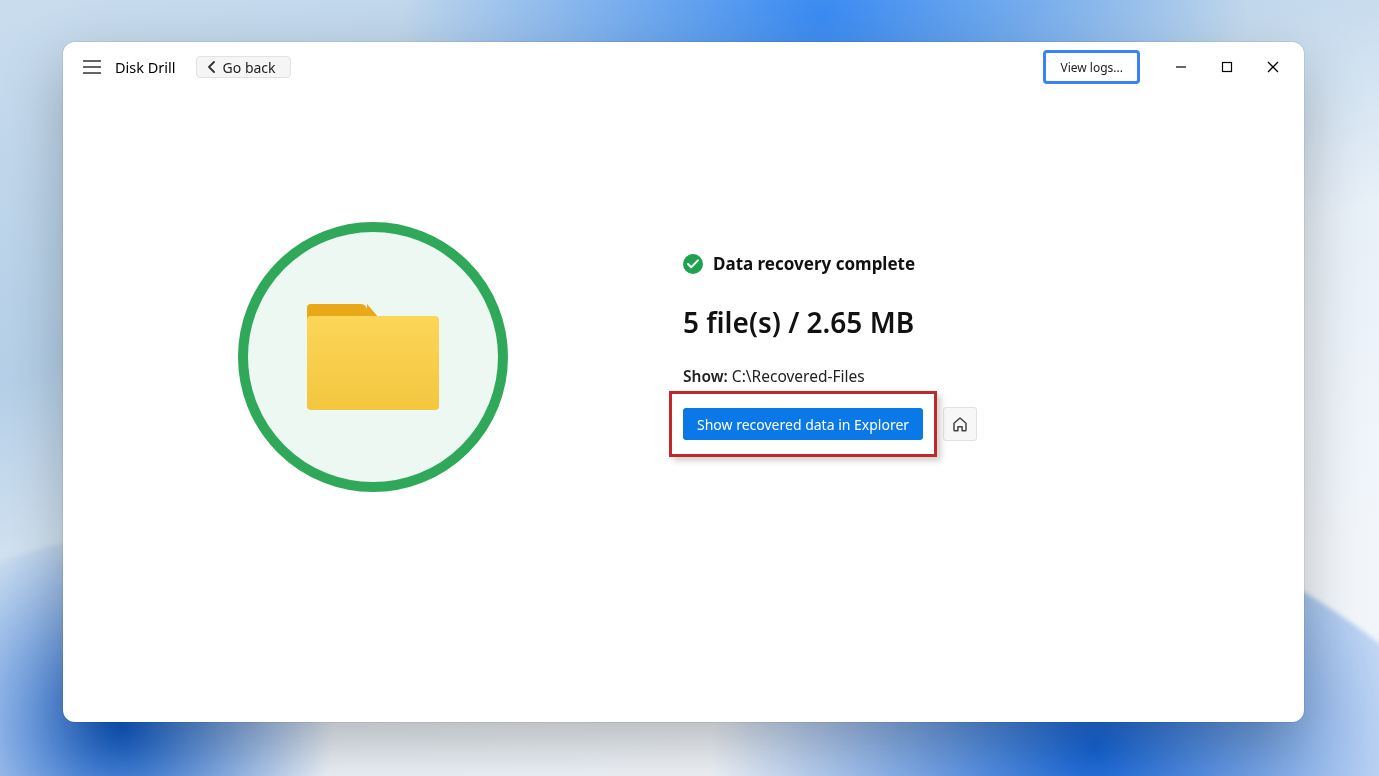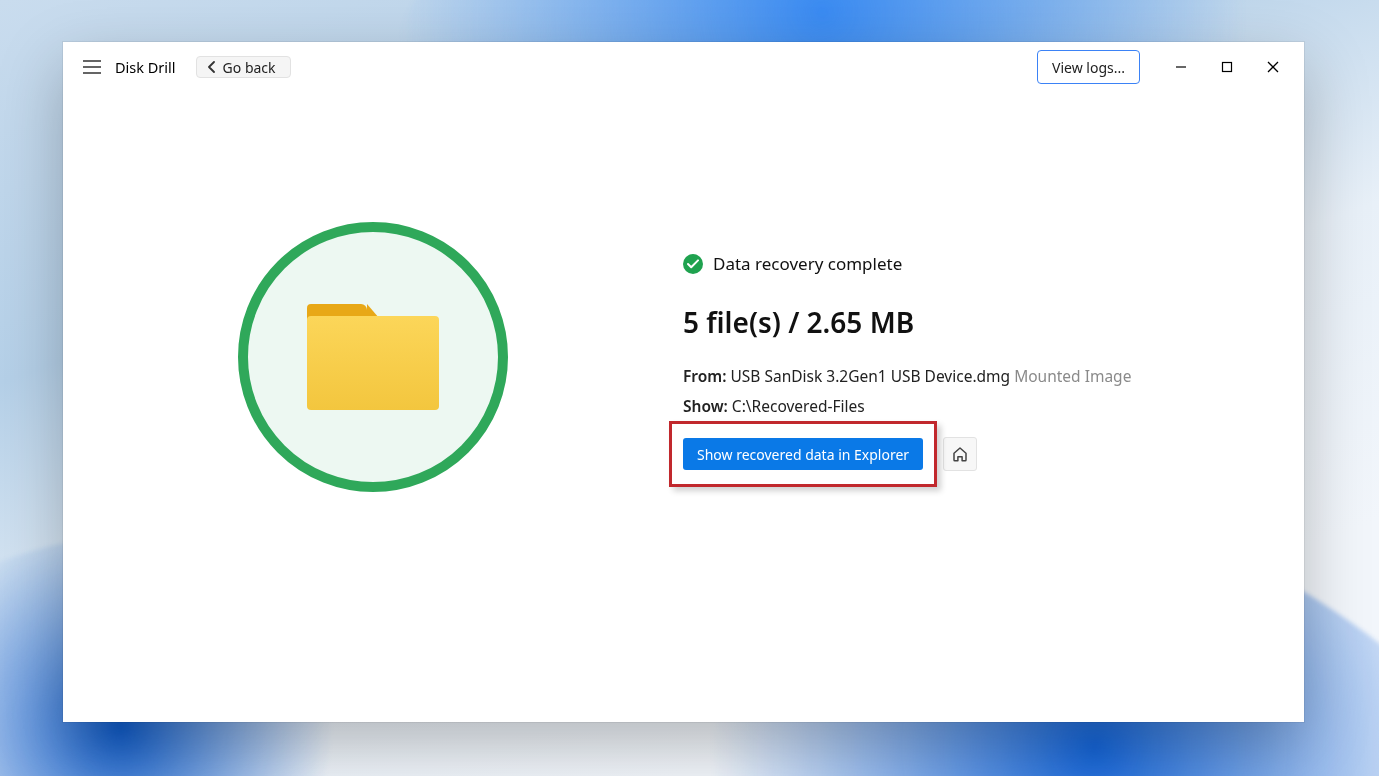--- a/index.html
+++ b/index.html
@@ -12,41 +12,41 @@
   position: relative; overflow: hidden;
 }
 
 .bg-shape { position: absolute; border-radius: 50%; filter: blur(2px); }
 .bg1 { width: 1100px; height: 500px; top: -260px; left: 380px; background: radial-gradient(circle at 40% 50%, #3a8bf2 0%, rgba(58,139,242,0.0) 60%); transform: rotate(-12deg); }
 .bg2 { width: 1000px; height: 520px; bottom: -240px; right: -160px; background: radial-gradient(circle at 55% 45%, #1565d8 0%, rgba(21,101,216,0) 62%); transform: rotate(18deg); }
 .bg3 { width: 600px; height: 380px; bottom: -140px; left: -180px; background: radial-gradient(circle at 50% 50%, #0f5ccb 0%, rgba(15,92,203,0) 60%); transform: rotate(-8deg); }
 
 .window {
   position: absolute; left: 63px; top: 42px; width: 1241px; height: 680px;
-  background: #fff; border-radius: 0;
+  background: #fff; border-radius: 12px;
   box-shadow: 0 24px 60px rgba(0,0,0,0.25), 0 0 0 1px rgba(0,0,0,0.06);
   display: flex; flex-direction: column;
 }
 .titlebar {
   height: 50px; display: flex; align-items: center; padding: 0 8px;
 }
 .hamburger {
   width: 34px; height: 34px; display: flex; align-items: center; justify-content: center;
   margin-left: 4px; border-radius: 4px; cursor: pointer;
 }
 .app-title { font-size: 14.5px; margin-left: 6px; color: #000; }
 .goback-btn {
   display: flex; align-items: center; gap: 6px; margin-left: 20px;
   height: 22px; padding: 0 14px 0 10px; border: 1px solid #e2e2e2; background: #f5f5f5;
   border-radius: 4px; font-size: 14px; color: #222; cursor: pointer;
 }
 .tb-spacer { flex: 1; }
 .viewlogs-btn {
-  height: 34px; padding: 0 14px; border: 1px solid #3b82f6; background: #fff;
-  border-radius: 4px; font-size: 14px; color: #222; cursor: pointer;
+  height: 34px; padding: 0 14px; border: 3px solid #3b82f6; background: #fff;
+  border-radius: 4px; font-size: 12px; color: #222; cursor: pointer;
 }
 .win-controls { display: flex; margin-left: 18px; }
 .win-btn { width: 46px; height: 40px; display: flex; align-items: center; justify-content: center; cursor: pointer; }
 
 .content { flex: 1; display: flex; padding-top: 130px; }
 .left-col { width: 620px; display: flex; justify-content: center; align-items: flex-start; }
 .right-col { flex: 1; padding-top: 30px; }
 
 .folder-circle {
   width: 270px; height: 270px; border-radius: 50%;
@@ -67,21 +67,21 @@
   position: absolute; left: 0; top: 12px; width: 132px; height: 94px;
   background: linear-gradient(180deg, #fcd659 0%, #f3c63e 100%);
   border-radius: 4px;
 }
 
 .status-row { display: flex; align-items: center; gap: 10px; margin-bottom: 12px; }
 .check-badge {
   width: 20px; height: 20px; border-radius: 50%; background: #1fa24f;
   display: flex; align-items: center; justify-content: center;
 }
-.status-text { font-size: 17px; font-weight: 400; color: #111; }
+.status-text { font-size: 17px; font-weight: 700; color: #111; }
 .summary { font-size: 28px; font-weight: 600; color: #111; margin-bottom: 24px; margin-top: 28px; }
 .meta-line { font-size: 15.5px; color: #222; margin-bottom: 8px; }
 .meta-line b { font-weight: 600; }
 .meta-muted { color: #8a8a8a; }
 
 .action-row { display: flex; align-items: center; gap: 20px; margin-top: 20px; position: relative; width: fit-content; }
 .highlight-rect {
   position: absolute; left: -14px; top: -16px; right: 40px; bottom: -16px;
   border: 3px solid #c1282d;
   box-shadow: 4px 4px 6px rgba(0,0,0,0.18);
@@ -155,25 +155,20 @@
           <svg width="12" height="10" viewBox="0 0 12 10">
               <path d="M1 5l3.2 3.2L11 1.4" stroke="#fff" stroke-width="2" fill="none" stroke-linecap="round" stroke-linejoin="round"></path>
             </svg>
         </div>
         <div class="status-text">Data recovery complete</div>
       </div>
 
       <div class="summary">5 file(s) / 2.65 MB</div>
 
       <div class="meta-line">
-        <b>From:</b>
-        <span>USB  SanDisk 3.2Gen1 USB Device.dmg</span>
-        <span class="meta-muted">Mounted Image</span>
-      </div>
-      <div class="meta-line">
         <b>Show:</b>
         <span>C:\Recovered-Files</span>
       </div>
 
       <div class="action-row">
         <div class="highlight-rect"></div>
         <button class="primary-btn">Show recovered data in Explorer</button>
         <button class="home-btn">
           <svg width="18" height="18" viewBox="0 0 18 18">
             <path d="M3 8.2 9 3l6 5.2V15a.8.8 0 0 1-.8.8h-3.1v-4H6.9v4H3.8A.8.8 0 0 1 3 15V8.2Z" stroke="#444" stroke-width="1.5" fill="none" stroke-linejoin="round"></path>

